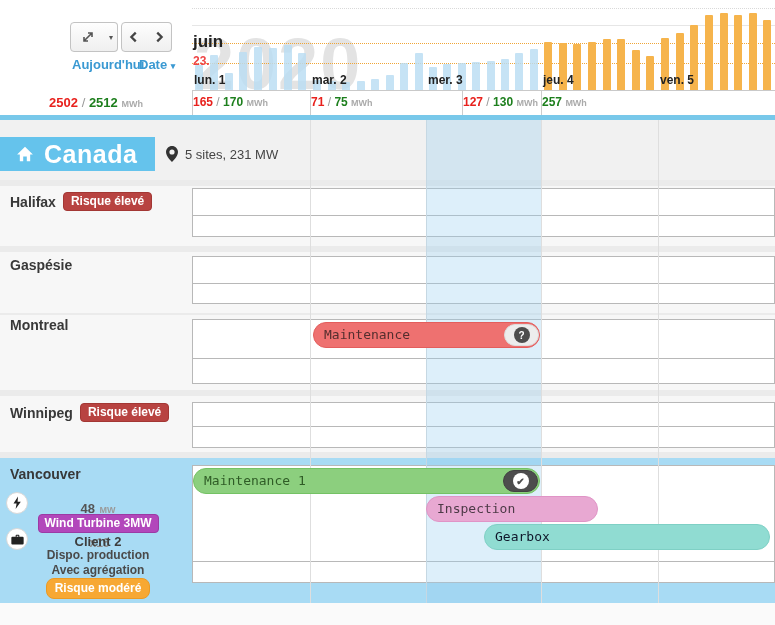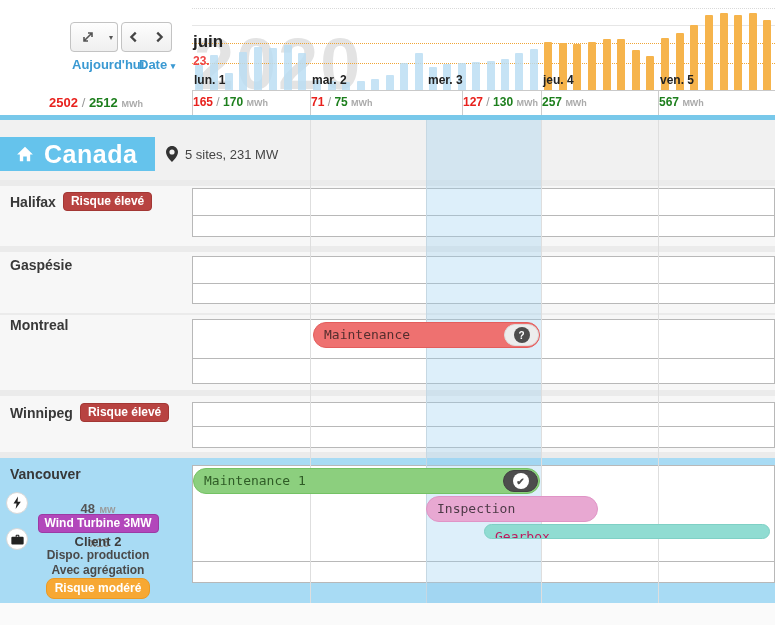--- a/index.html
+++ b/index.html
@@ -83,21 +83,21 @@
   .cell + .cell { border-top:none; }
   
   .gbar {
     position:absolute; height:26px; border-radius:13px; z-index:4; cursor:pointer;
     font-family:"DejaVu Sans Mono", monospace; font-size:13px; line-height:24px;
     padding-left:10px; white-space:nowrap; overflow:hidden; border:1px solid transparent;
   }
   .gbar-maintenance  { left:313px; top:202px; width:227px; background:#ee7170; border-color:#e35d5c; color:#542e2e; }
   .gbar-maintenance1 { left:193px; top:348px; width:347px; background:#8ccf7e; border-color:#74c264; color:#2f5c26; }
   .gbar-inspection   { left:426px; top:376px; width:172px; background:#e8a8d2; border-color:#e094c6; color:#4d3a47; }
-  .gbar-gearbox      { left:484px; top:404px; width:286px; height:15px; background:#90dcd2; border-color:#7fd0c5; color:#be185d; }
+  .gbar-gearbox      { left:484px; top:404px; width:286px; height:26px; background:#90dcd2; border-color:#7fd0c5; color:#0f172a; }
   .task-badge {
     position:absolute; width:35px; height:22px; border-radius:11px; z-index:5;
     display:flex; align-items:center; justify-content:center; cursor:pointer;
   }
   .task-badge .circ {
     width:16px; height:16px; border-radius:50%; display:flex; align-items:center; justify-content:center;
     font-size:10px; font-weight:700;
   }
   .badge-question { left:504px; top:204px; background:#ededed; border:1px solid #ddd; }
   .badge-question .circ { background:#4d4d4d; color:#fff; }
@@ -216,21 +216,20 @@
         <span class="val-actual">2502</span>
         <span class="slash">/</span>
         <span class="val-forecast">2512</span>
         <span class="unit">MWh</span>
       </div>
       <div class="totals-cells" id="day-totals">
           <div class="day-total" style="left: 0px; width: 118px;"><span class="val-actual">165</span><span class="slash"> / </span><span class="val-forecast">170</span> <span class="unit">MWh</span></div>
           <div class="day-total" style="left: 118px; width: 116px;"><span class="val-actual">71</span><span class="slash"> / </span><span class="val-forecast">75</span> <span class="unit">MWh</span></div>
           <div class="day-total" style="left: 234px; width: 115px; margin-left: 36px;"><span class="val-actual">127</span><span class="slash"> / </span><span class="val-forecast">130</span> <span class="unit">MWh</span></div>
           <div class="day-total" style="left: 349px; width: 117px;"><span class="val-forecast">257</span> <span class="unit">MWh</span></div>
-          <div class="day-total" style="left: 466px; width: 117px;"><span class="val-forecast">567</span> <span class="unit">MWh</span></div>
         </div>
     </div>
   </div>
 
   <div class="blue-divider"></div>
 
   <div class="body">
 
     <div class="section sec-canada"></div>
     <div class="section sec-halifax"></div>

